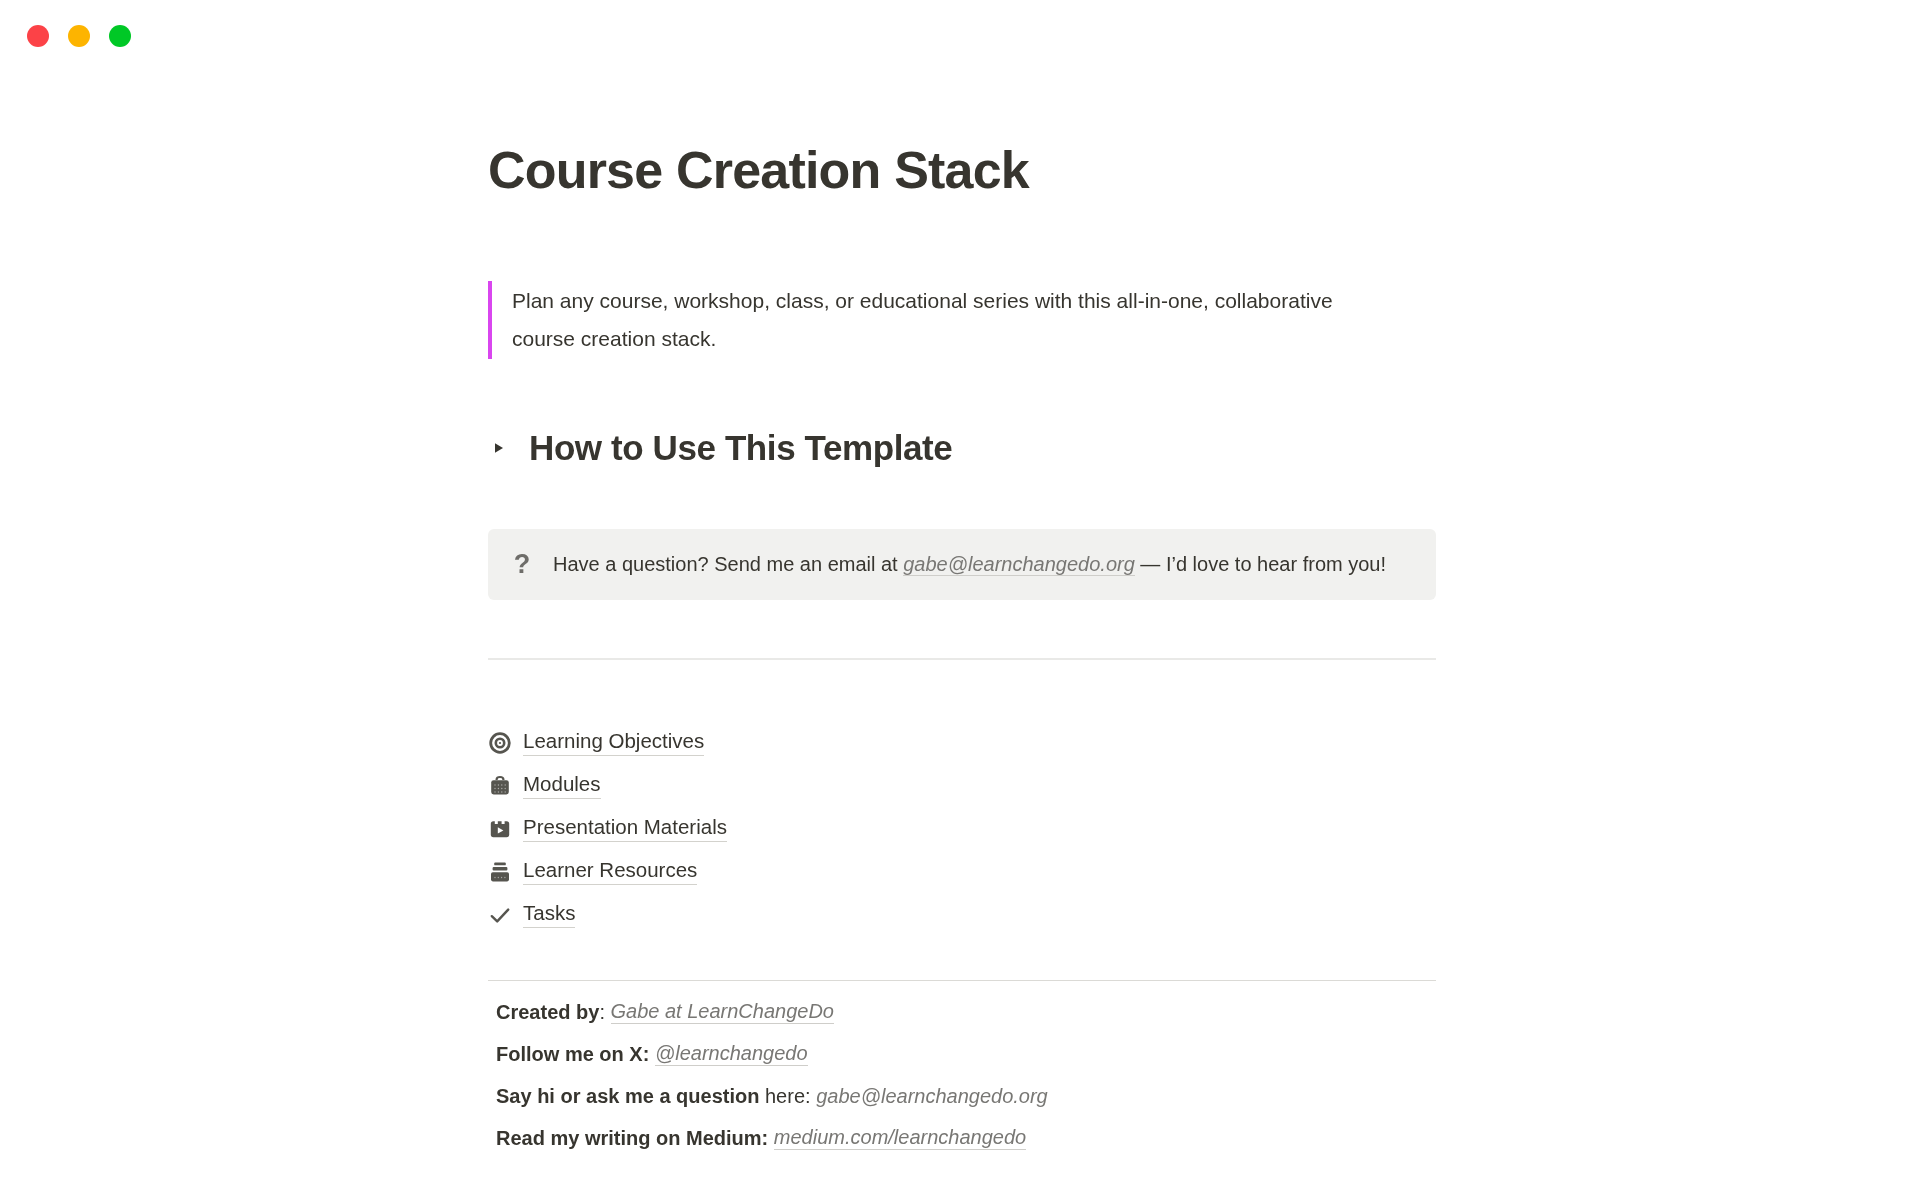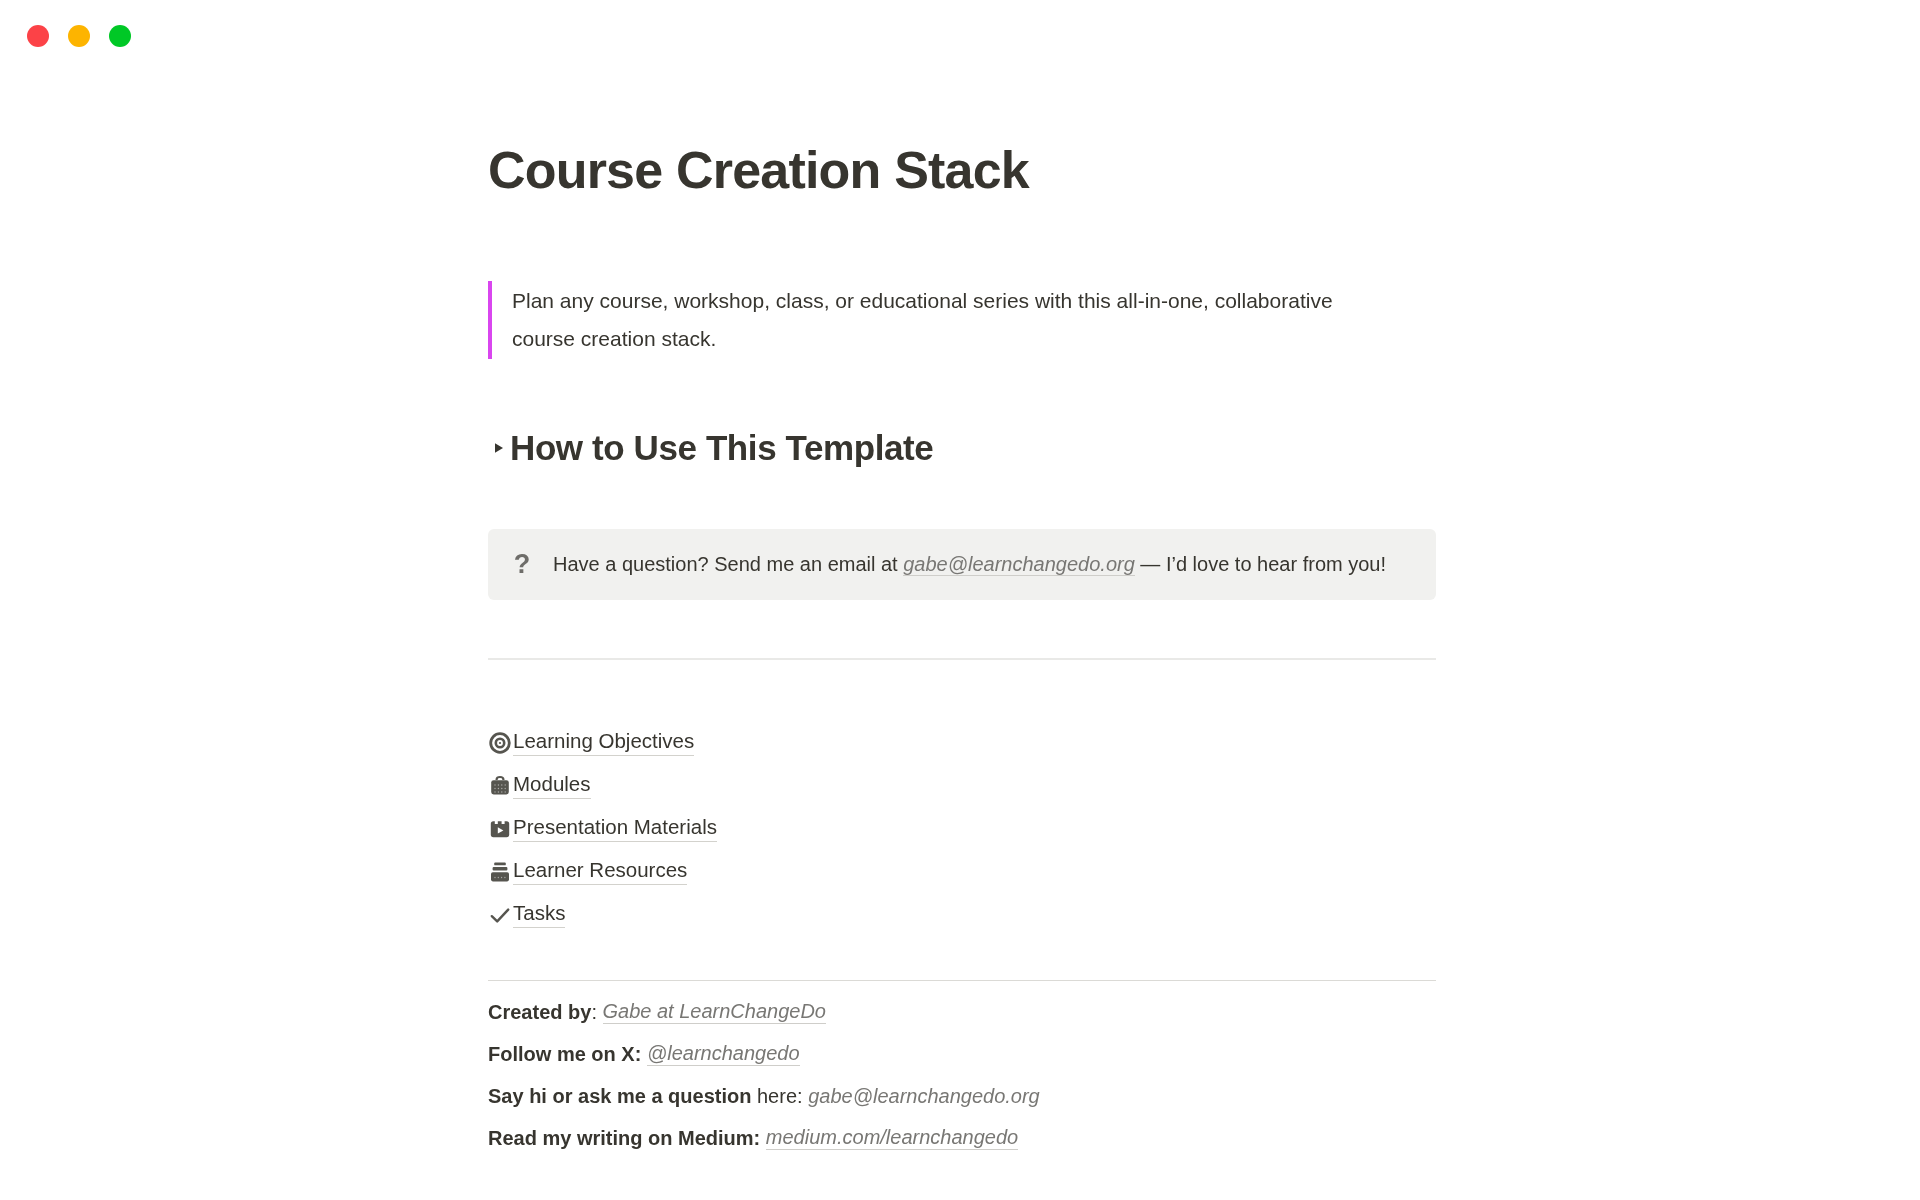--- a/index.html
+++ b/index.html
@@ -40,21 +40,21 @@
     padding: 1px 0 1px 20px;
     font-size: 21px;
     line-height: 38px;
     color: #37352F;
     max-width: 880px;
   }
   
   .toggle-heading {
     margin-top: 66px;
     height: 46px;
-    display: flex; align-items: center; gap: 2px;
+    display: flex; align-items: center; gap: 21px;
   }
   .toggle-arrow { display: inline-flex; width: 20px; justify-content: center; cursor: pointer; }
   .toggle-heading h2 {
     font-size: 35px;
     font-weight: 700;
     letter-spacing: -0.4px;
     color: #37352F;
   }
   
   .callout {
@@ -86,21 +86,21 @@
   }
   .glink.nou { border-bottom: none; }
   
   .divider { border: none; width: 948px; }
   .divider.d1 { margin-top: 58px; height: 2px; background: #E9E9E7; }
   .divider.d2 { margin-top: 44px; height: 1px; background: #DBDAD6; }
   
   .page-links { margin-top: 61px; }
   .page-link {
     height: 43px;
-    display: flex; align-items: center; gap: 1px;
+    display: flex; align-items: center; gap: 11px;
     cursor: pointer;
     width: max-content;
   }
   .pl-icon {
     width: 24px; height: 24px; flex: none;
     color: #56554F;
     display: inline-flex; align-items: center; justify-content: center;
   }
   .pl-label {
     font-size: 20.5px;
@@ -109,21 +109,21 @@
     border-bottom: 1.6px solid #D3D2CD;
     padding-bottom: 2.5px;
   }
   
   .footer { margin-top: 10px; }
   .footer-row {
     height: 42px;
     display: flex; align-items: center;
     font-size: 20px;
   }
-  .footer-row strong { font-weight: 700; color: #37352F; }
+  .footer-row strong { font-weight: 700; color: #37352F; margin-left: 8px; }
   .footer-row .sep { white-space: pre; color: #37352F; }
 </style>
 </head>
 <body>
 
 <div>
 
   <div class="traffic-lights">
     <span class="tl red"></span>
     <span class="tl yellow"></span>

